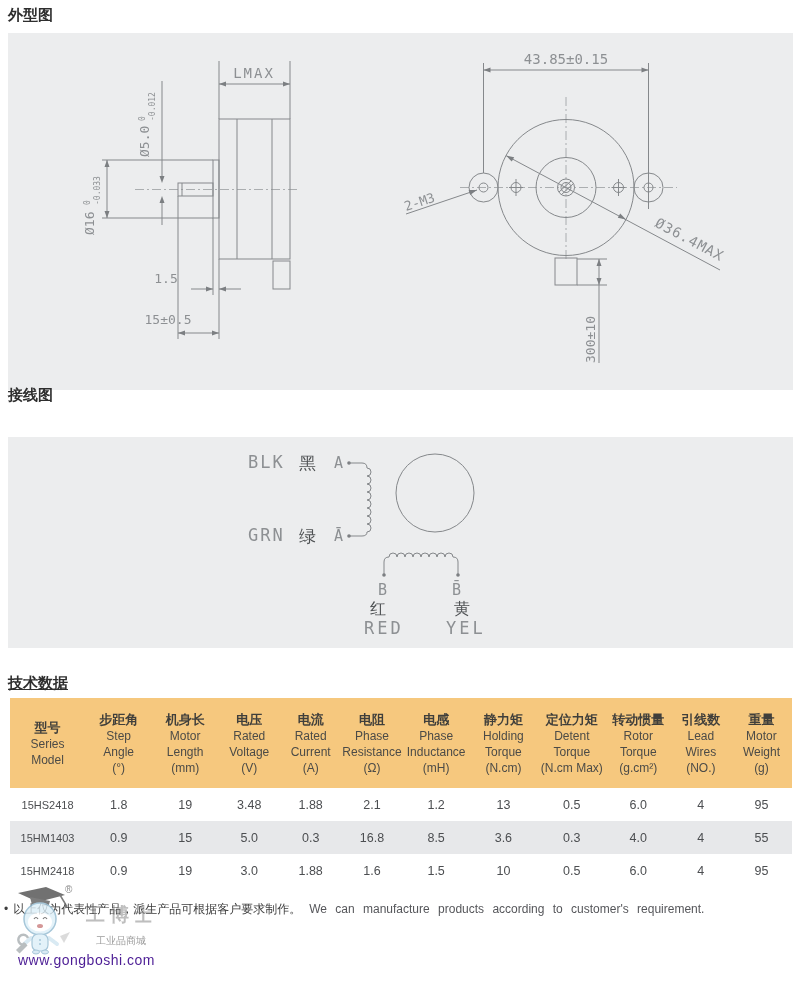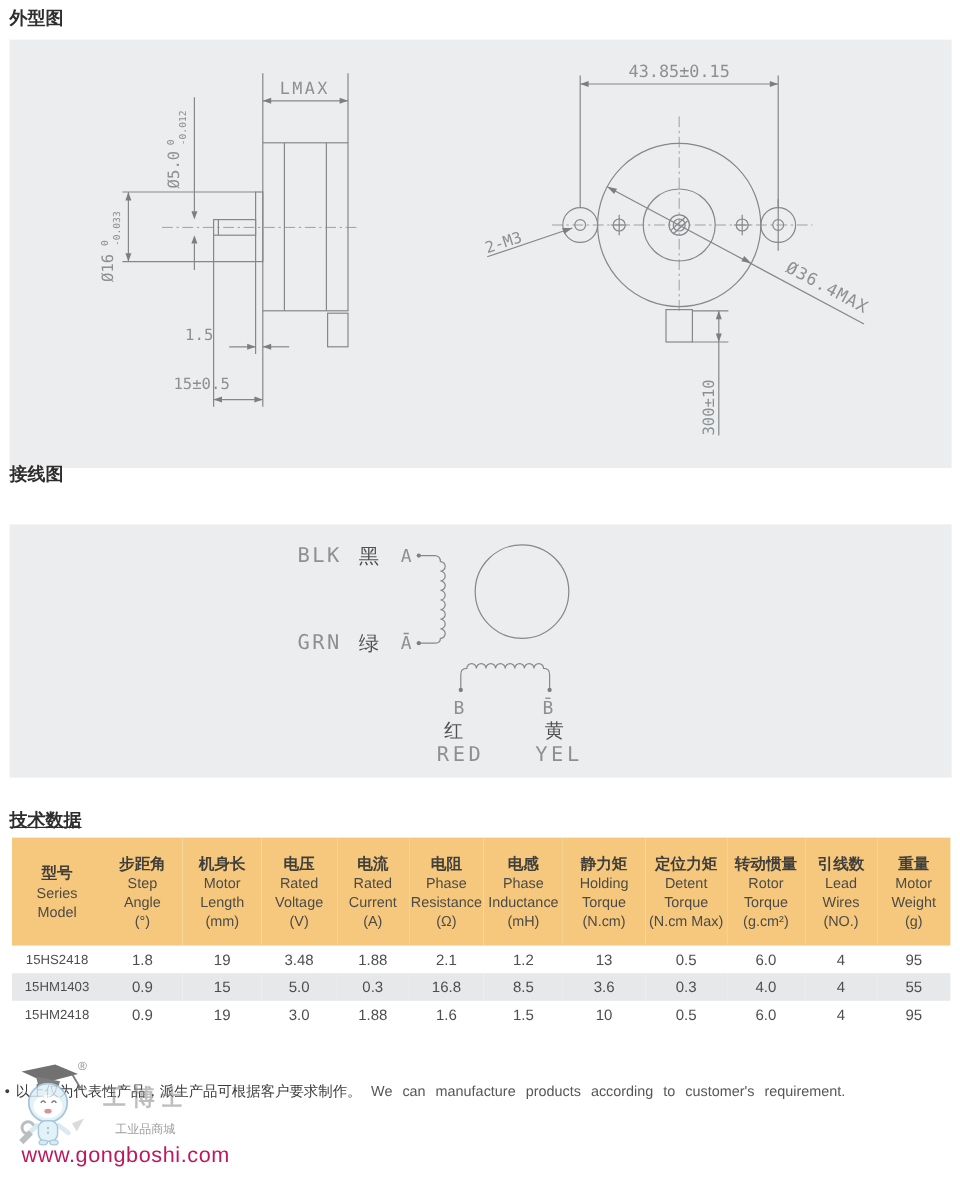--- a/index.html
+++ b/index.html
@@ -11,35 +11,35 @@
   svg text{fill:#8d9093;font-family:"DejaVu Sans Mono",monospace;}
   svg text.cjk{fill:#4f5254;font-family:"DejaVu Sans",sans-serif;}
   .ln{stroke:#85888b;stroke-width:1;fill:none;}
   .cl{stroke:#9a9da0;stroke-width:0.8;fill:none;stroke-dasharray:9 3 2 3;}
   .ar{fill:#7c7f82;stroke:none;}
   
   .spec{position:absolute;left:10px;top:698px;width:782px;border-collapse:collapse;table-layout:fixed;}
   .spec thead th{background:#f6c87e;height:90px;vertical-align:middle;font-weight:normal;padding:0;}
   .h-cn{font-size:13px;font-weight:bold;color:#403f3b;line-height:17px;text-align:center;}
   .h-en{font-size:12px;color:#4c4b47;line-height:16px;text-align:center;}
-  .spec tbody td{height:23px;text-align:center;font-size:12.5px;color:#4c4e51;padding:0;}
+  .spec tbody td{height:33px;text-align:center;font-size:12.5px;color:#4c4e51;padding:0;}
   .spec tbody tr:nth-child(even){background:#e7e8ea;}
   .spec tbody td:first-child{font-size:11px;}
   
   .footnote{position:absolute;left:4px;top:901px;width:785px;font-size:12px;color:#3d3d3d;}
   .footnote .bullet{margin-right:5px;}
   .footnote .en{color:#55565a;word-spacing:5px;margin-left:8px;}
   
   .wm{position:absolute;left:8px;top:884px;width:260px;height:96px;}
   .wm .reg{position:absolute;left:57px;top:0;font-size:10px;color:#8a8a8a;}
   .wm .brand{position:absolute;left:78px;top:18px;font-size:19px;font-weight:bold;
              letter-spacing:5px;color:rgba(125,125,125,0.5);font-family:"DejaVu Sans",sans-serif;}
   .wm .mall{position:absolute;left:88px;top:50px;font-size:10px;color:#9c9c9c;
             font-family:"DejaVu Sans",sans-serif;}
-  .wm .url{position:absolute;left:10px;top:68px;font-size:18px;color:#be185d;letter-spacing:0.5px;}
+  .wm .url{position:absolute;left:10px;top:68px;font-size:14px;color:#4c1d95;letter-spacing:0.5px;}
   .mascot{position:absolute;left:2px;top:2px;opacity:0.9;}
 </style>
 </head>
 <body>
 
 <div class="page">
 
   <div class="sec-title" style="top:6px;">外型图</div>
 
   <div class="panel" style="top:33px;height:357px;">

